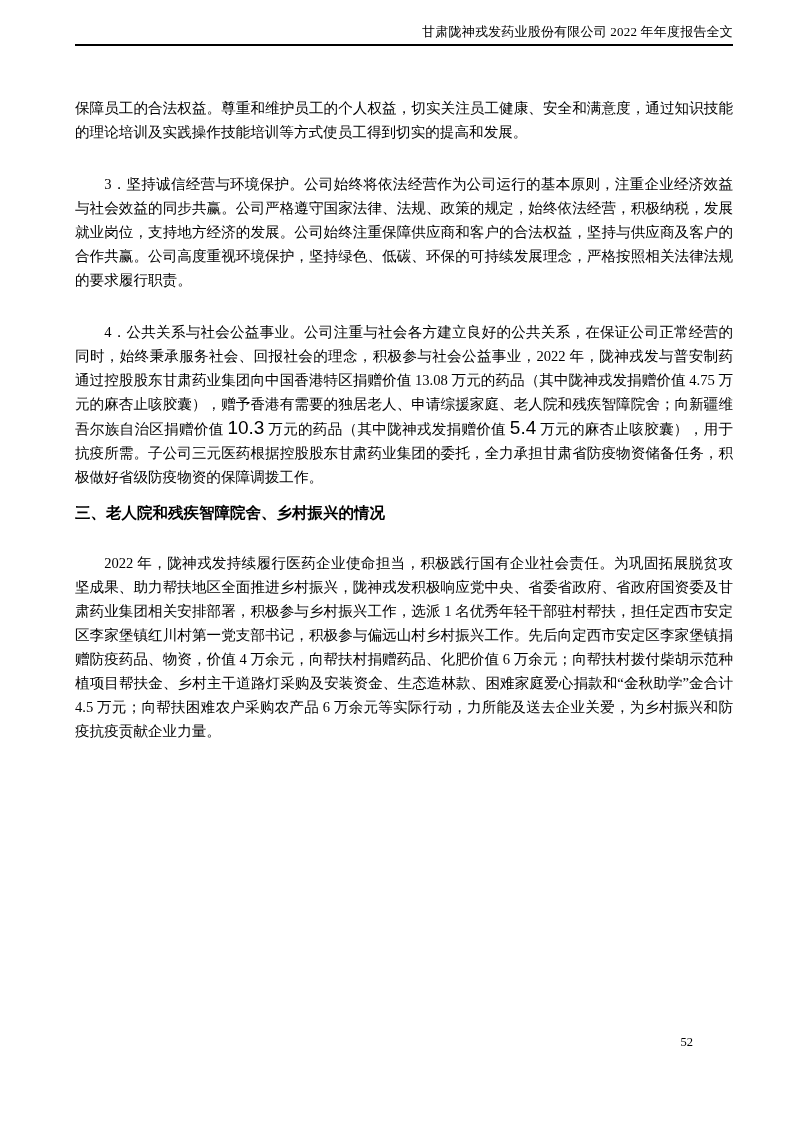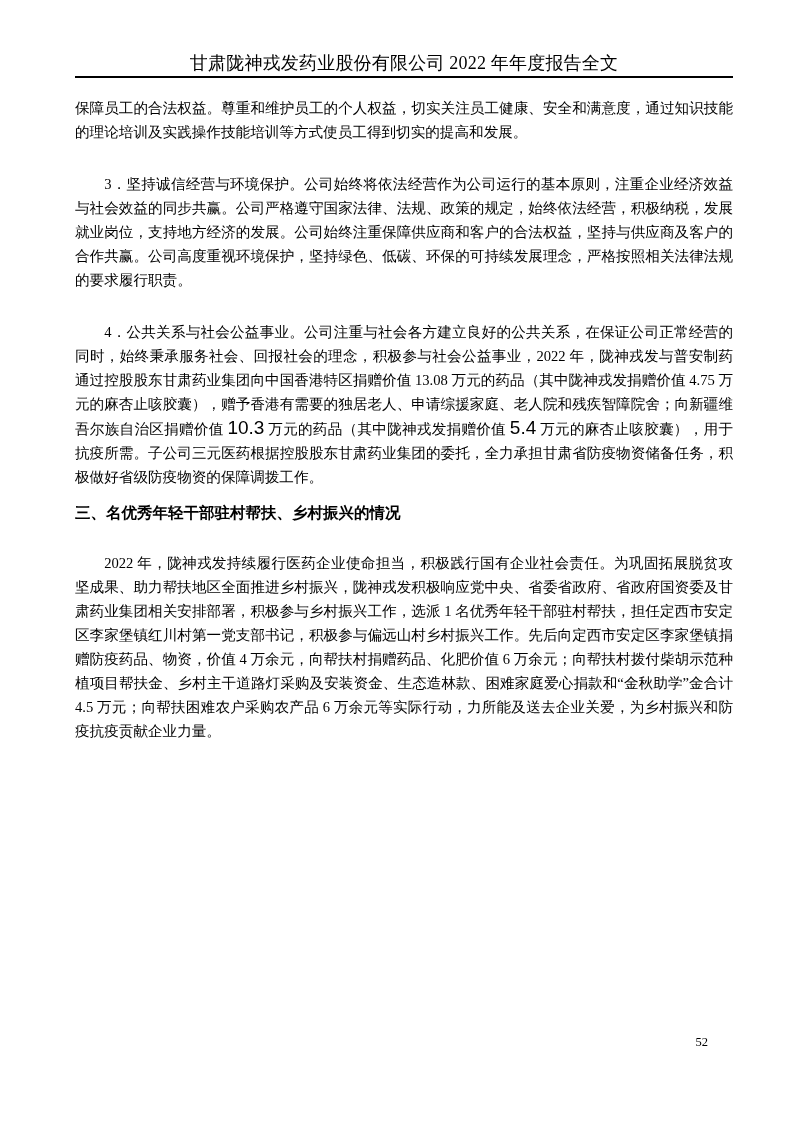--- a/index.html
+++ b/index.html
@@ -12,23 +12,23 @@
     font-family: "Liberation Serif", "DejaVu Serif", serif;
     overflow: hidden;
   }
   .header {
     position: absolute;
     top: 0;
     left: 75px;
     width: 658px;
   }
   .header-text {
-    padding-top: 56px;
-    text-align: center;
-    font-size: 18px;
+    padding-top: 24px;
+    text-align: right;
+    font-size: 13px;
     line-height: 15px;
     letter-spacing: 0.2px;
   }
   .header-rule {
     margin-top: 5px;
     border: none;
     border-bottom: 2px solid #000000;
     height: 0;
   }
   .body-area {
@@ -53,21 +53,21 @@
     font-weight: bold;
     font-size: 15.5px;
     line-height: 21px;
     text-align: left;
     text-indent: 0;
     margin: 13px 0 14px 0;
   }
   .page-number {
     position: absolute;
     top: 1035px;
-    right: 85px;
+    right: 100px;
     font-size: 12.5px;
     line-height: 15px;
   }
 </style>
 </head>
 <body>
 
 <div class="page">
 
   <div class="header">
@@ -76,21 +76,21 @@
   </div>
 
   <div class="body-area">
 
     <p class="para">保障员工的合法权益。尊重和维护员工的个人权益，切实关注员工健康、安全和满意度，通过知识技能的理论培训及实践操作技能培训等方式使员工得到切实的提高和发展。</p>
 
     <p class="para indent">3．坚持诚信经营与环境保护。公司始终将依法经营作为公司运行的基本原则，注重企业经济效益与社会效益的同步共赢。公司严格遵守国家法律、法规、政策的规定，始终依法经营，积极纳税，发展就业岗位，支持地方经济的发展。公司始终注重保障供应商和客户的合法权益，坚持与供应商及客户的合作共赢。公司高度重视环境保护，坚持绿色、低碳、环保的可持续发展理念，严格按照相关法律法规的要求履行职责。</p>
 
     <p class="para indent"><span>4．公共关系与社会公益事业。公司注重与社会各方建立良好的公共关系，在保证公司正常经营的同时，始终秉承服务社会、回报社会的理念，积极参与社会公益事业，2022 年，陇神戎发与普安制药通过控股股东甘肃药业集团向中国香港特区捐赠价值 13.08 万元的药品（其中陇神戎发捐赠价值 4.75 万元的麻杏止咳胶囊），赠予香港有需要的独居老人、申请综援家庭、老人院和残疾智障院舍；向新疆维吾尔族自治区捐赠价值 </span><span class="num-sans">10.3</span><span> 万元的药品（其中陇神戎发捐赠价值 </span><span class="num-sans">5.4</span><span> 万元的麻杏止咳胶囊），用于抗疫所需。子公司三元医药根据控股股东甘肃药业集团的委托，全力承担甘肃省防疫物资储备任务，积极做好省级防疫物资的保障调拨工作。</span></p>
 
-    <h2 class="section-heading">三、名优秀年轻干部驻村帮扶、乡村振兴的情况</h2>
+    <h2 class="section-heading">三、老人院和残疾智障院舍、乡村振兴的情况</h2>
 
     <p class="para indent">2022 年，陇神戎发持续履行医药企业使命担当，积极践行国有企业社会责任。为巩固拓展脱贫攻坚成果、助力帮扶地区全面推进乡村振兴，陇神戎发积极响应党中央、省委省政府、省政府国资委及甘肃药业集团相关安排部署，积极参与乡村振兴工作，选派 1 名优秀年轻干部驻村帮扶，担任定西市安定区李家堡镇红川村第一党支部书记，积极参与偏远山村乡村振兴工作。先后向定西市安定区李家堡镇捐赠防疫药品、物资，价值 4 万余元，向帮扶村捐赠药品、化肥价值 6 万余元；向帮扶村拨付柴胡示范种植项目帮扶金、乡村主干道路灯采购及安装资金、生态造林款、困难家庭爱心捐款和“金秋助学”金合计 4.5 万元；向帮扶困难农户采购农产品 6 万余元等实际行动，力所能及送去企业关爱，为乡村振兴和防疫抗疫贡献企业力量。</p>
 
   </div>
 
   <span class="page-number">52</span>
 
 </div>
 
 </body></html>

